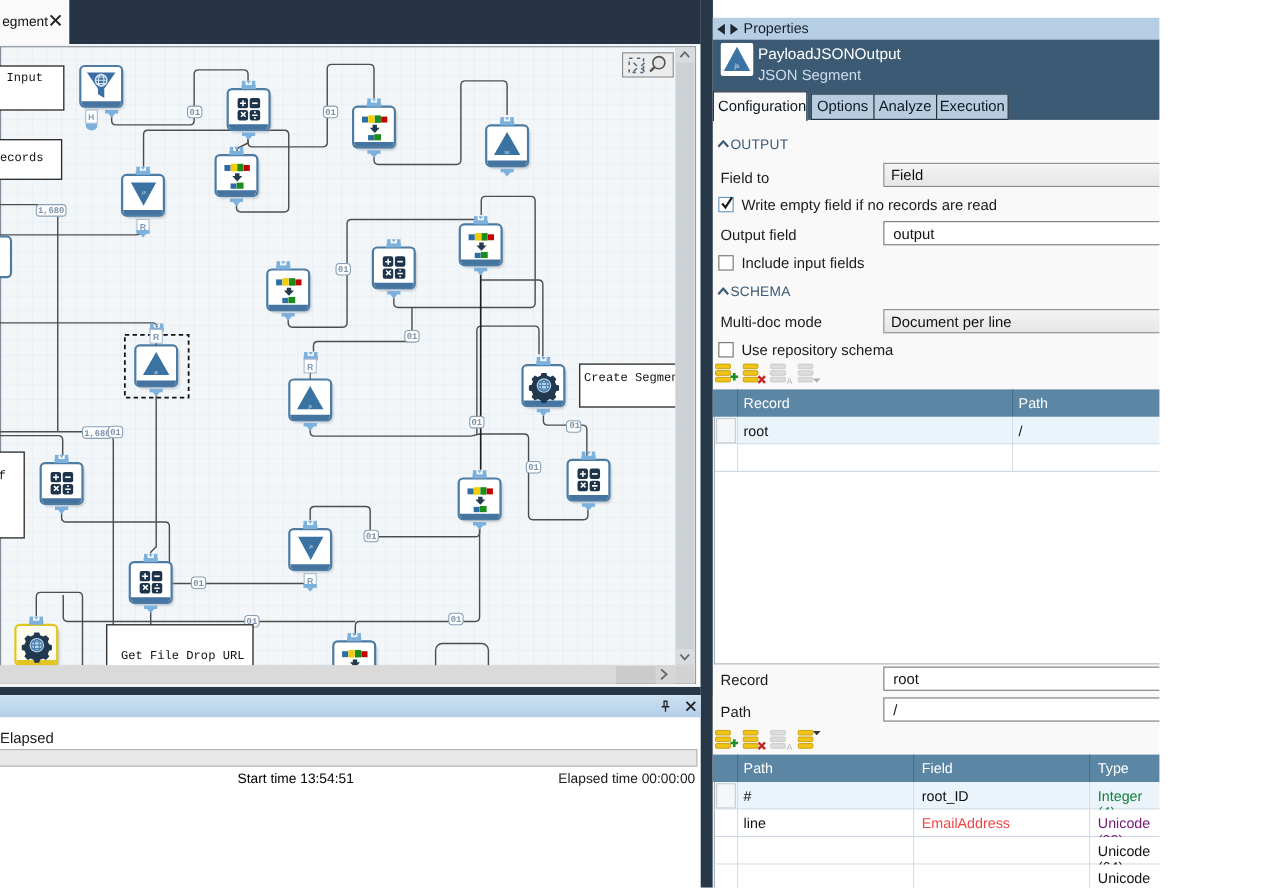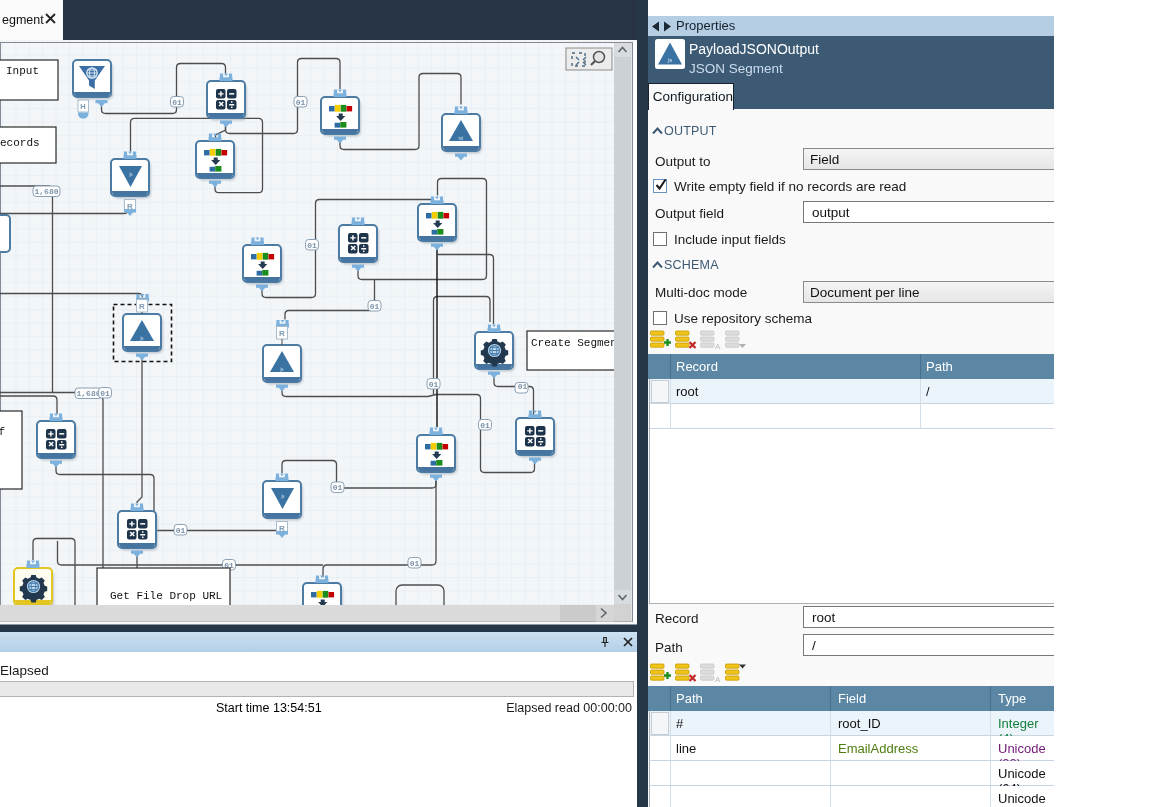--- a/index.html
+++ b/index.html
@@ -306,42 +306,47 @@
 
 <div class="abs" style="left:637px;top:0;width:11px;height:807px;background:#263848"></div>
 <div class="abs" style="left:0;top:632px;width:637px;height:20px;background:linear-gradient(#cde2f2,#b2cee6)"></div>
 <svg class="abs" style="left:598px;top:635px" width="40" height="15" viewBox="0 0 40 15">
  <path d="M5.7 2.5 h2.6 v5 h-2.6 z M3.5 7.5 h7 M7 7.5 v4.5" stroke="#222" stroke-width="1.2" fill="none"></path>
  <path d="M26 3 l8 8 m0 -8 l-8 8" stroke="#222" stroke-width="1.7" fill="none"></path>
 </svg>
 <div class="abs lbl" style="left:0;top:663px">Elapsed</div>
 <div class="abs" style="left:-10px;top:681px;width:644px;height:16px;background:#e9e9e9;border:1px solid #b2b2b2"></div>
 <div class="abs" style="left:216px;top:701px;font-size:12.5px;color:#000000">Start time 13:54:51</div>
-<div class="abs" style="left:0;top:701px;width:632px;text-align:right;font-size:12.5px;color:#1a1a1a">Elapsed read 00:00:00</div>
+<div class="abs" style="left:0;top:701px;width:632px;text-align:right;font-size:12.5px;color:#1a1a1a">Elapsed time 00:00:00</div>
 
 <div class="abs" style="left:648px;top:16px;width:406px;height:807px;background:#f9f9f9;overflow:hidden">
  <div class="abs" style="left:0;top:0;width:509px;height:20px;background:#b5cee4"></div>
  <svg class="abs" style="left:3px;top:5px" width="22" height="11" viewBox="0 0 22 11">
   <path d="M8 0.5 v10 l-7 -5 z M13 0.5 v10 l7 -5 z" fill="#1c2833"></path>
  </svg>
  <div class="abs" style="left:28px;top:2px;font-size:13px;color:#15202b">Properties</div>
  <div class="abs" style="left:0;top:20px;width:509px;height:73px;background:#3d5a75"></div>
  <svg class="abs" style="left:7px;top:23px" width="30" height="30" viewBox="0 0 30 30">
   <rect width="30" height="30" rx="2.5" fill="#fff"></rect>
   <path d="M15 3.5 L27 25.5 H3 Z" fill="#3a72a2"></path>
   <text x="15" y="22.5" font-size="6" fill="#dce9f4" text-anchor="middle" font-family="Liberation Sans">js</text>
  </svg>
  <div class="abs" style="left:41px;top:25px;font-size:14px;font-weight:normal;color:#fff">PayloadJSONOutput</div>
  <div class="abs" style="left:41px;top:45px;font-size:13.5px;color:#cddcec">JSON Segment</div>
+ <div class="abs" style="left:89px;top:69px;width:180px;height:24px;background:#b7cddf;border:1px solid #16222e;color:#0d1921;font-size:13.5px;text-align:center;line-height:22px;display:flex">
+  <span style="flex:1;border-right:1px solid #16222e">Options</span>
+  <span style="flex:1;border-right:1px solid #16222e">Analyze</span>
+  <span style="flex:1.15">Execution</span>
+ </div>
  <div class="abs" style="left:0;top:67px;width:86px;height:27px;background:#f9f9f9;border:1px solid #16222e;border-bottom:none;color:#0d1921;font-size:13.5px;text-align:right;line-height:26px">Configuration</div>
 <svg class="abs" style="left:4px;top:111px" width="11" height="8" viewBox="0 0 11 8">
       <path d="M1 6.5 L5.5 1.5 L10 6.5" stroke="#3d5a75" stroke-width="2" fill="none"></path>
     </svg>
     <div class="sect" style="left:16px;top:108px">OUTPUT</div>
-    <div class="abs lbl" style="left:7px;top:138px">Output to</div>
+    <div class="abs lbl" style="left:7px;top:138px">Field to</div>
     <div class="combo" style="left:155px;top:132px;width:515px">Field</div>
     <svg class="abs" style="left:497px;top:139px" width="12" height="9" viewBox="0 0 12 9">
       <path d="M1.5 1.5 L6 6.5 L10.5 1.5" stroke="#333" stroke-width="1.4" fill="none"></path>
     </svg>
     <div class="cb" style="left:5px;top:163px;border-color:#6593be"></div>
     <svg class="abs" style="left:6px;top:161px" width="14" height="15" viewBox="0 0 14 15">
       <path d="M2.5 8 L5.5 11.5 L11.5 2.5" stroke="#1a1a1a" stroke-width="2" fill="none"></path>
     </svg>
     <div class="abs lbl" style="left:26px;top:163px">Write empty field if no records are read</div>
     <div class="abs lbl" style="left:7px;top:190px">Output field</div>
@@ -446,21 +451,21 @@
     <div class="abs" style="left:342px;top:670px;width:1px;height:25px;background:#47708e"></div>
     <div class="abs" style="left:28px;top:675px;color:#fff;font-size:13px">Path</div>
     <div class="abs" style="left:190px;top:675px;color:#fff;font-size:13px">Field</div>
     <div class="abs" style="left:350px;top:675px;color:#fff;font-size:13px">Type</div>
     <div class="abs" style="left:1px;top:695px;width:508px;height:25px;background:#ecf4fb;border-bottom:1px solid #c9d6e2;border-left:1px solid #aab2b9"></div>
     <div class="abs" style="left:28px;top:700px;font-size:13px;color:#111">#</div>
     <div class="abs" style="left:190px;top:700px;font-size:13px;color:#111">root_ID</div>
     <div class="abs" style="left:350px;top:700px;font-size:13px;color:#15803d">Integer (4)</div>
     <div class="abs" style="left:1px;top:720px;width:508px;height:25px;background:#fff;border-bottom:1px solid #c9d6e2;border-left:1px solid #aab2b9"></div>
     <div class="abs" style="left:28px;top:725px;font-size:13px;color:#111">line</div>
-    <div class="abs" style="left:190px;top:725px;font-size:13px;color:#4d7c0f">EmailAddress</div>
+    <div class="abs" style="left:190px;top:725px;font-size:13px;color:#ef4444">EmailAddress</div>
     <div class="abs" style="left:350px;top:725px;font-size:13px;color:#701a75">Unicode (32)</div>
     <div class="abs" style="left:1px;top:745px;width:508px;height:25px;background:#fff;border-bottom:1px solid #c9d6e2;border-left:1px solid #aab2b9"></div>
     <div class="abs" style="left:350px;top:750px;font-size:13px;color:#111">Unicode (64)</div>
     <div class="abs" style="left:1px;top:770px;width:508px;height:25px;background:#fff;border-bottom:1px solid #c9d6e2;border-left:1px solid #aab2b9"></div>
     <div class="abs" style="left:350px;top:775px;font-size:13px;color:#111">Unicode (64)</div>
     <div class="abs" style="left:1px;top:795px;width:508px;height:12px;background:#fff;border-bottom:1px solid #c9d6e2;border-left:1px solid #aab2b9"></div>
     <div class="abs" style="left:3px;top:696px;width:18px;height:23px;background:#f4f6f8;border:1px solid #c6cdd4"></div>
     <div class="abs" style="left:22px;top:695px;width:1px;height:112px;background:#d4dee8"></div>
     <div class="abs" style="left:182px;top:695px;width:1px;height:112px;background:#d4dee8"></div>
     <div class="abs" style="left:342px;top:695px;width:1px;height:112px;background:#d4dee8"></div>

